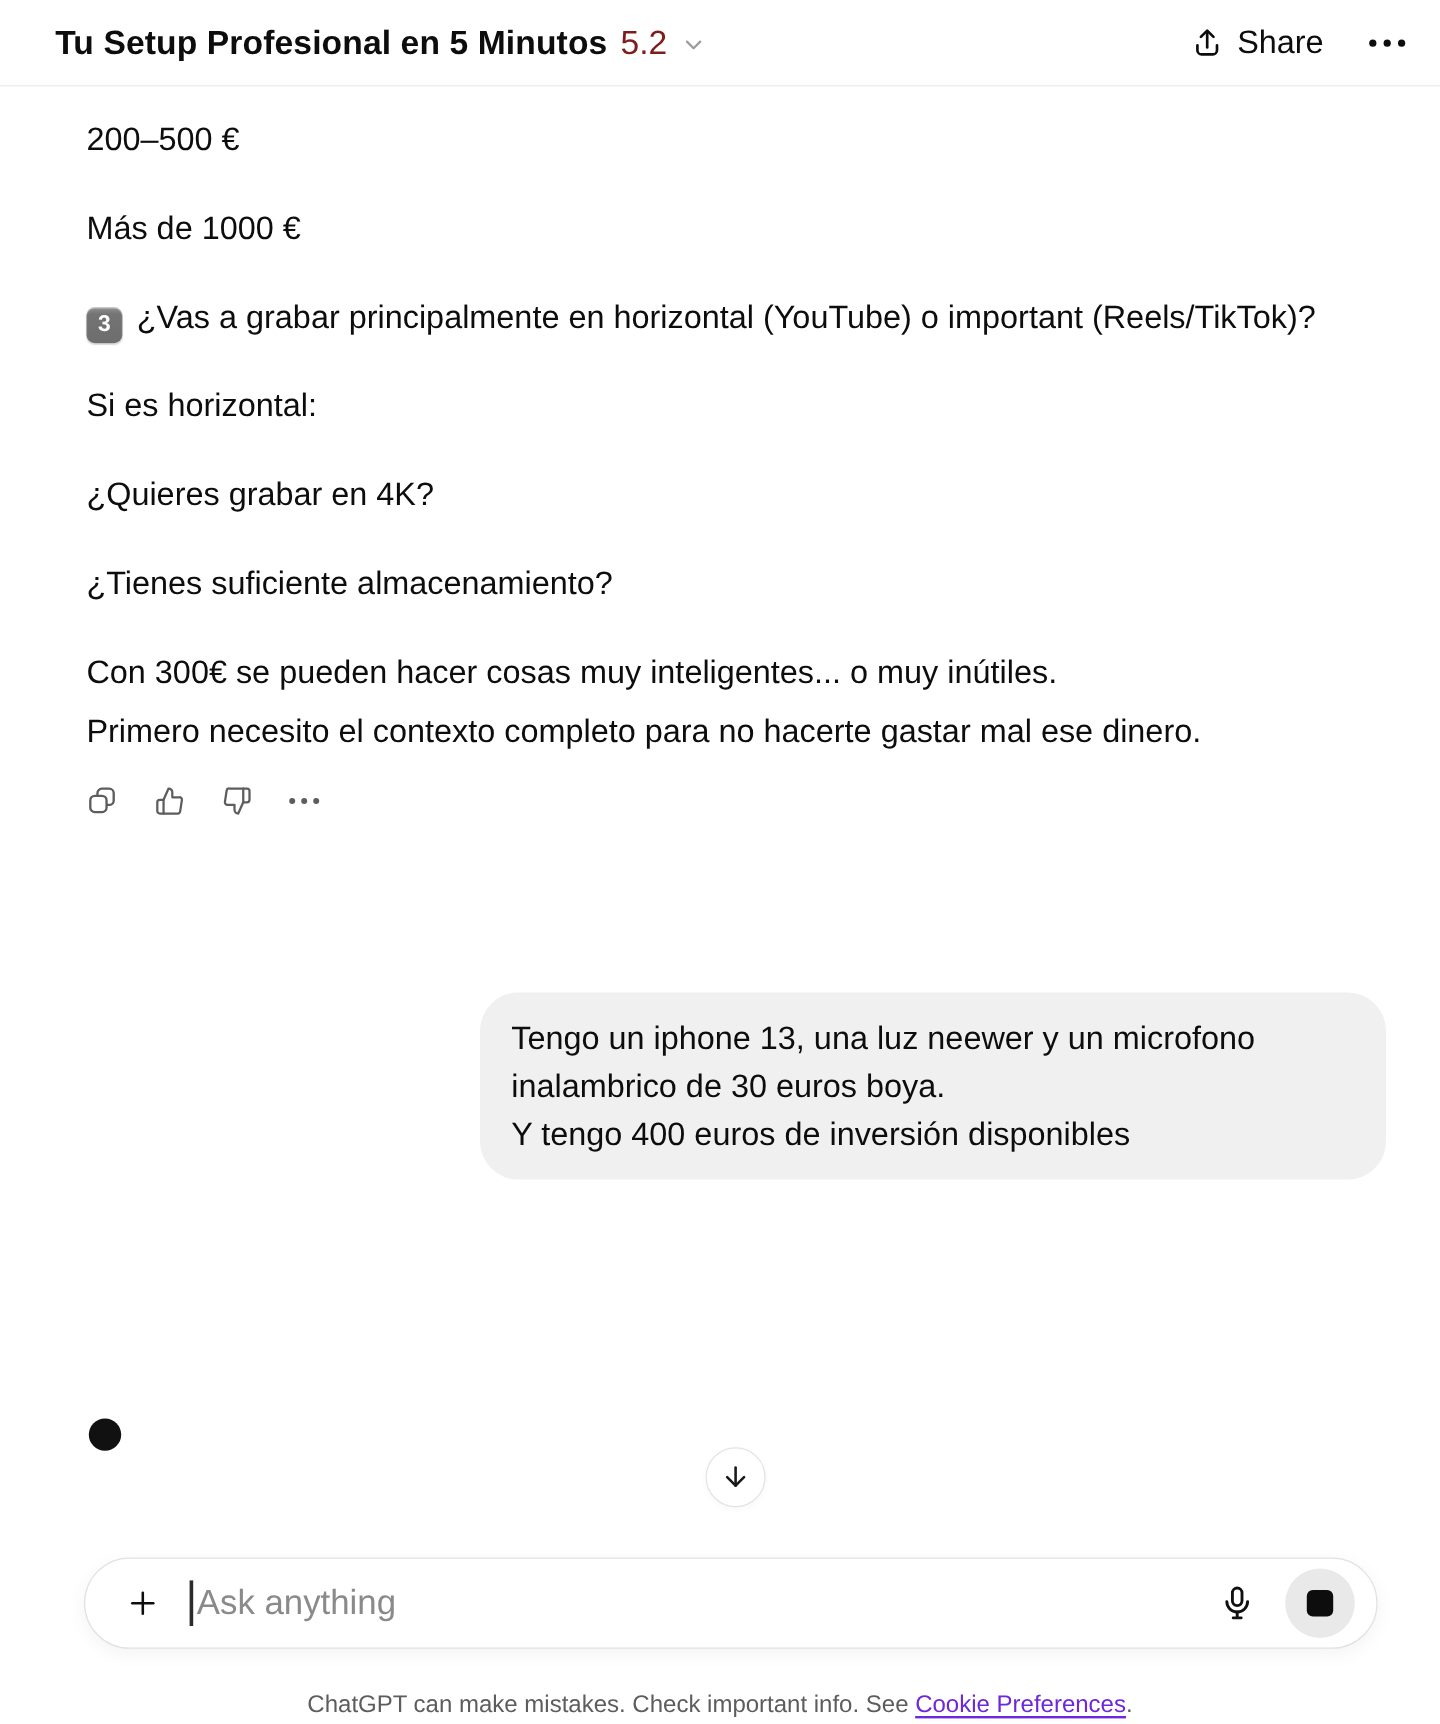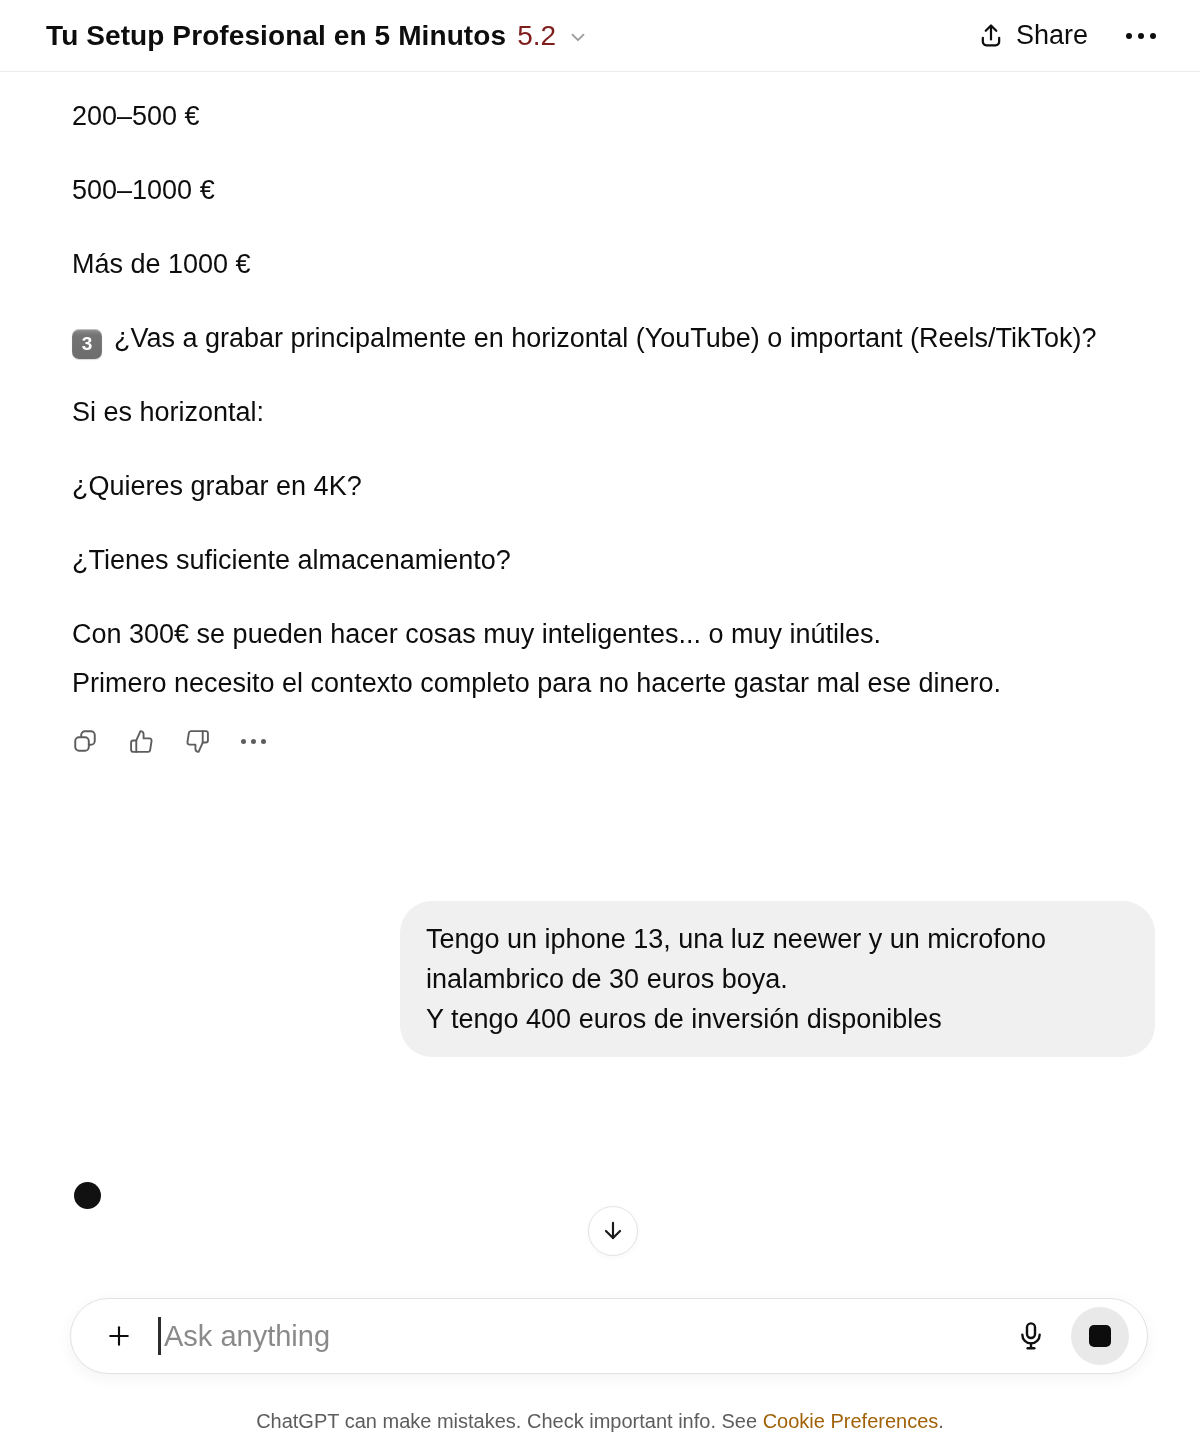--- a/index.html
+++ b/index.html
@@ -18,21 +18,21 @@
   }
 
   
   .header {
     position: absolute;
     top: 0; left: 0; right: 0;
     height: 72px;
     display: flex;
     align-items: center;
     justify-content: space-between;
-    padding: 0 40px 0 46px;
+    padding: 0 25px 0 46px;
     border-bottom: 1px solid #ececec;
     background: #fff;
     z-index: 5;
   }
   .title-group {
     display: flex;
     align-items: center;
     gap: 11px;
     cursor: pointer;
   }
@@ -233,21 +233,22 @@
   
   .footer {
     position: absolute;
     left: 0; right: 0;
     bottom: 4px;
     text-align: center;
     font-size: 20px;
     color: #5d5d5d;
   }
   .footer a {
-    color: #a16207;
+    color: #6d28d9;
+    text-decoration: underline;
     text-underline-offset: 3px;
     cursor: pointer;
   }
   svg { display: block; }
 </style>
 </head>
 <body>
 
 <div class="app">
 
@@ -276,21 +277,20 @@
         <i></i>
           <i></i>
           <i></i>
       </button>
     </div>
   </div>
 
   <div class="chat">
     <div>
       <p class="msg-p">200–500 €</p>
-      <p class="msg-p">500–1000 €</p>
       <p class="msg-p">Más de 1000 €</p>
       <p class="msg-p">
         <span class="q-badge">3</span><span>¿Vas a grabar principalmente en horizontal (YouTube) o important (Reels/TikTok)?</span>
       </p>
       <p class="msg-p">Si es horizontal:</p>
       <p class="msg-p">¿Quieres grabar en 4K?</p>
       <p class="msg-p">¿Tienes suficiente almacenamiento?</p>
       <p class="msg-p closing">
         <span>Con 300€ se pueden hacer cosas muy inteligentes... o muy inútiles.</span><br>
         <span>Primero necesito el contexto completo para no hacerte gastar mal ese dinero.</span>

